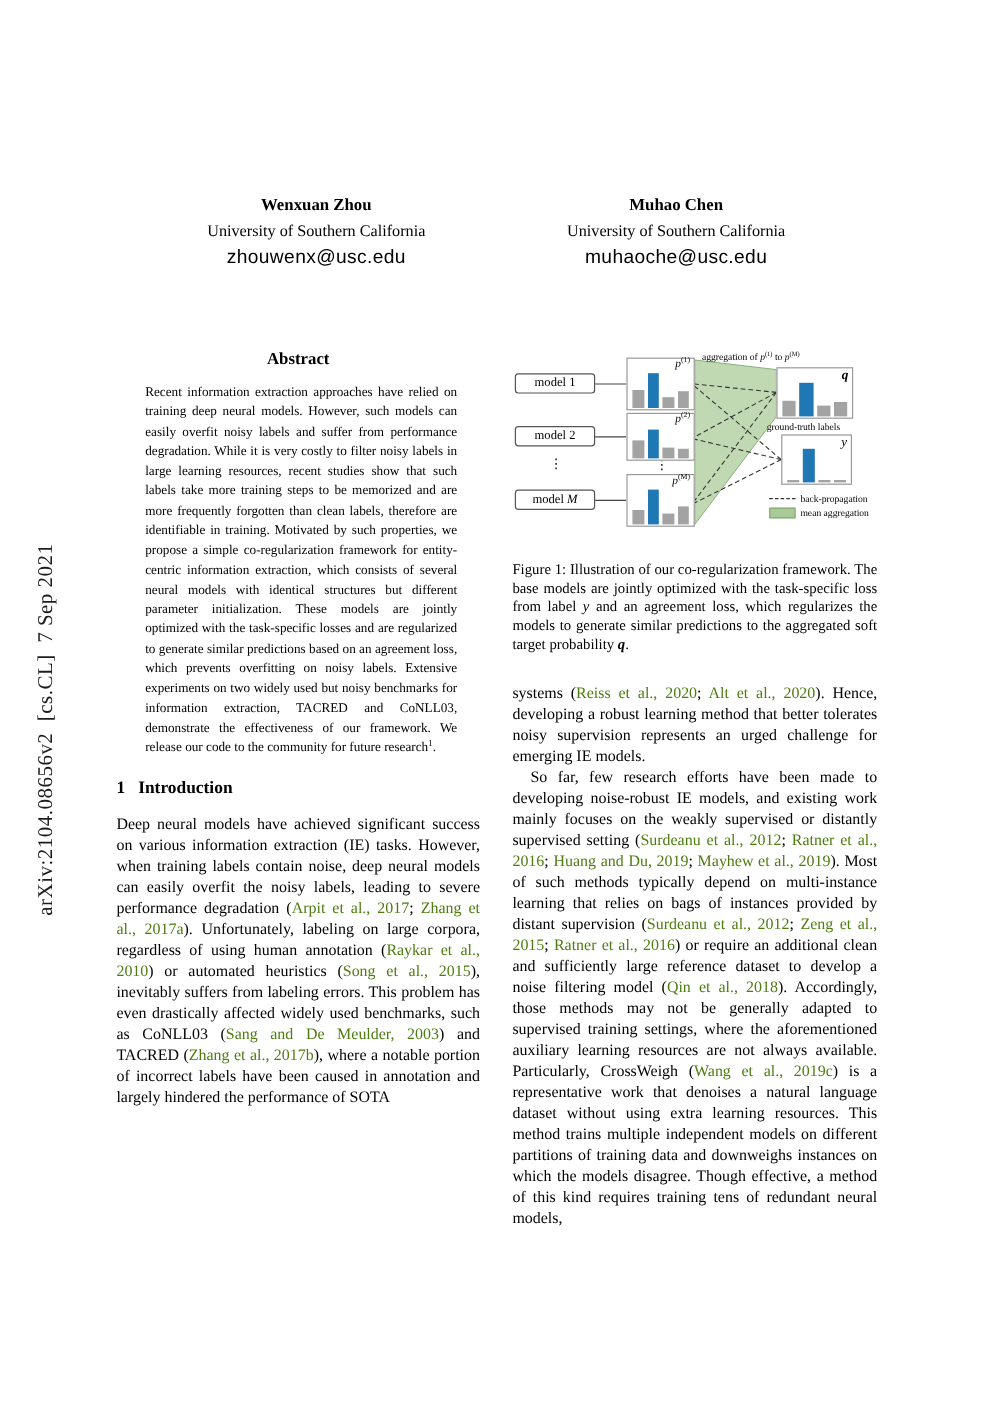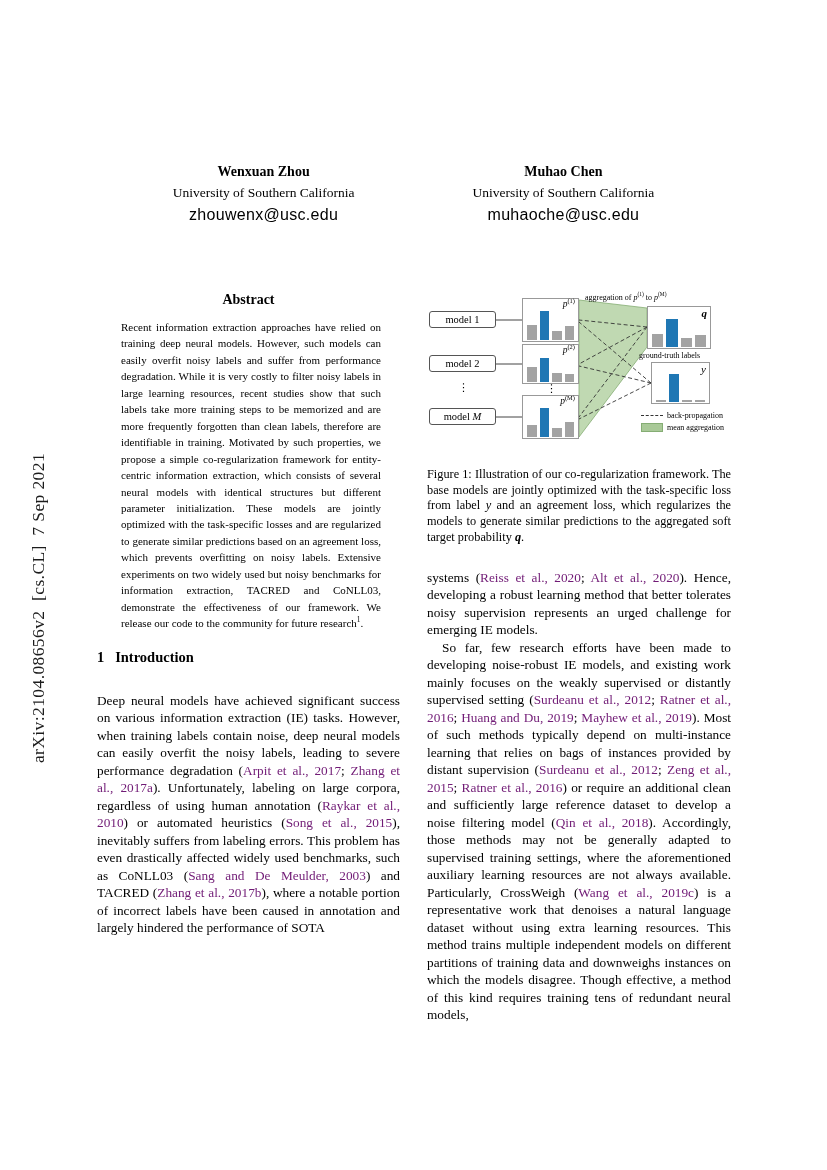--- a/index.html
+++ b/index.html
@@ -20,27 +20,27 @@
   .author-affil { font-size:13.5px; margin-bottom:5px; }
   .author-email { font-family:Liberation Sans, sans-serif; font-size:16px; letter-spacing:.3px; }
 
   .col { position:absolute; top:292px; }
   .col-left  { left:97px;  width:303px; }
   .col-right { left:427px; width:304px; }
 
   .abstract-heading { text-align:center; font-weight:bold; font-size:14px; margin-bottom:11px; }
   .abstract-body { margin:0 19px 0 24px; font-size:11px; line-height:16.45px;
                    text-align:justify; hyphens:auto; }
-  .section-heading { font-weight:bold; font-size:14.5px; margin-top:17px; margin-bottom:26px;
+  .section-heading { font-weight:bold; font-size:14.5px; margin-top:17px; margin-bottom:12px;
                      white-space:pre-wrap; }
   .body-par { font-size:13.3px; line-height:17.5px; text-align:justify; hyphens:auto; }
   .indent { text-indent:15px; }
 
   .seg-plain {}
-  .seg-cite { color:#701a75;margin-top:28px; }
+  .seg-cite { color:#4d7c0f;margin-top:28px; }
   .seg-link { color:#2441b5; font-family:"DejaVu Sans Mono", monospace; font-size:92%; word-break:break-all; }
   .seg-math { font-style:italic; }
   .seg-mathbf { font-style:italic; font-weight:bold; }
   .seg-sup { vertical-align:super; font-size:68%; line-height:0; }
 
   .footnote { position:absolute; left:97px; top:1042px; width:303px;
               font-size:10.8px; line-height:13.8px; text-align:justify; }
   .footnote-rule { width:140px; border-top:1px solid #000; margin-bottom:5px; }
 
   

